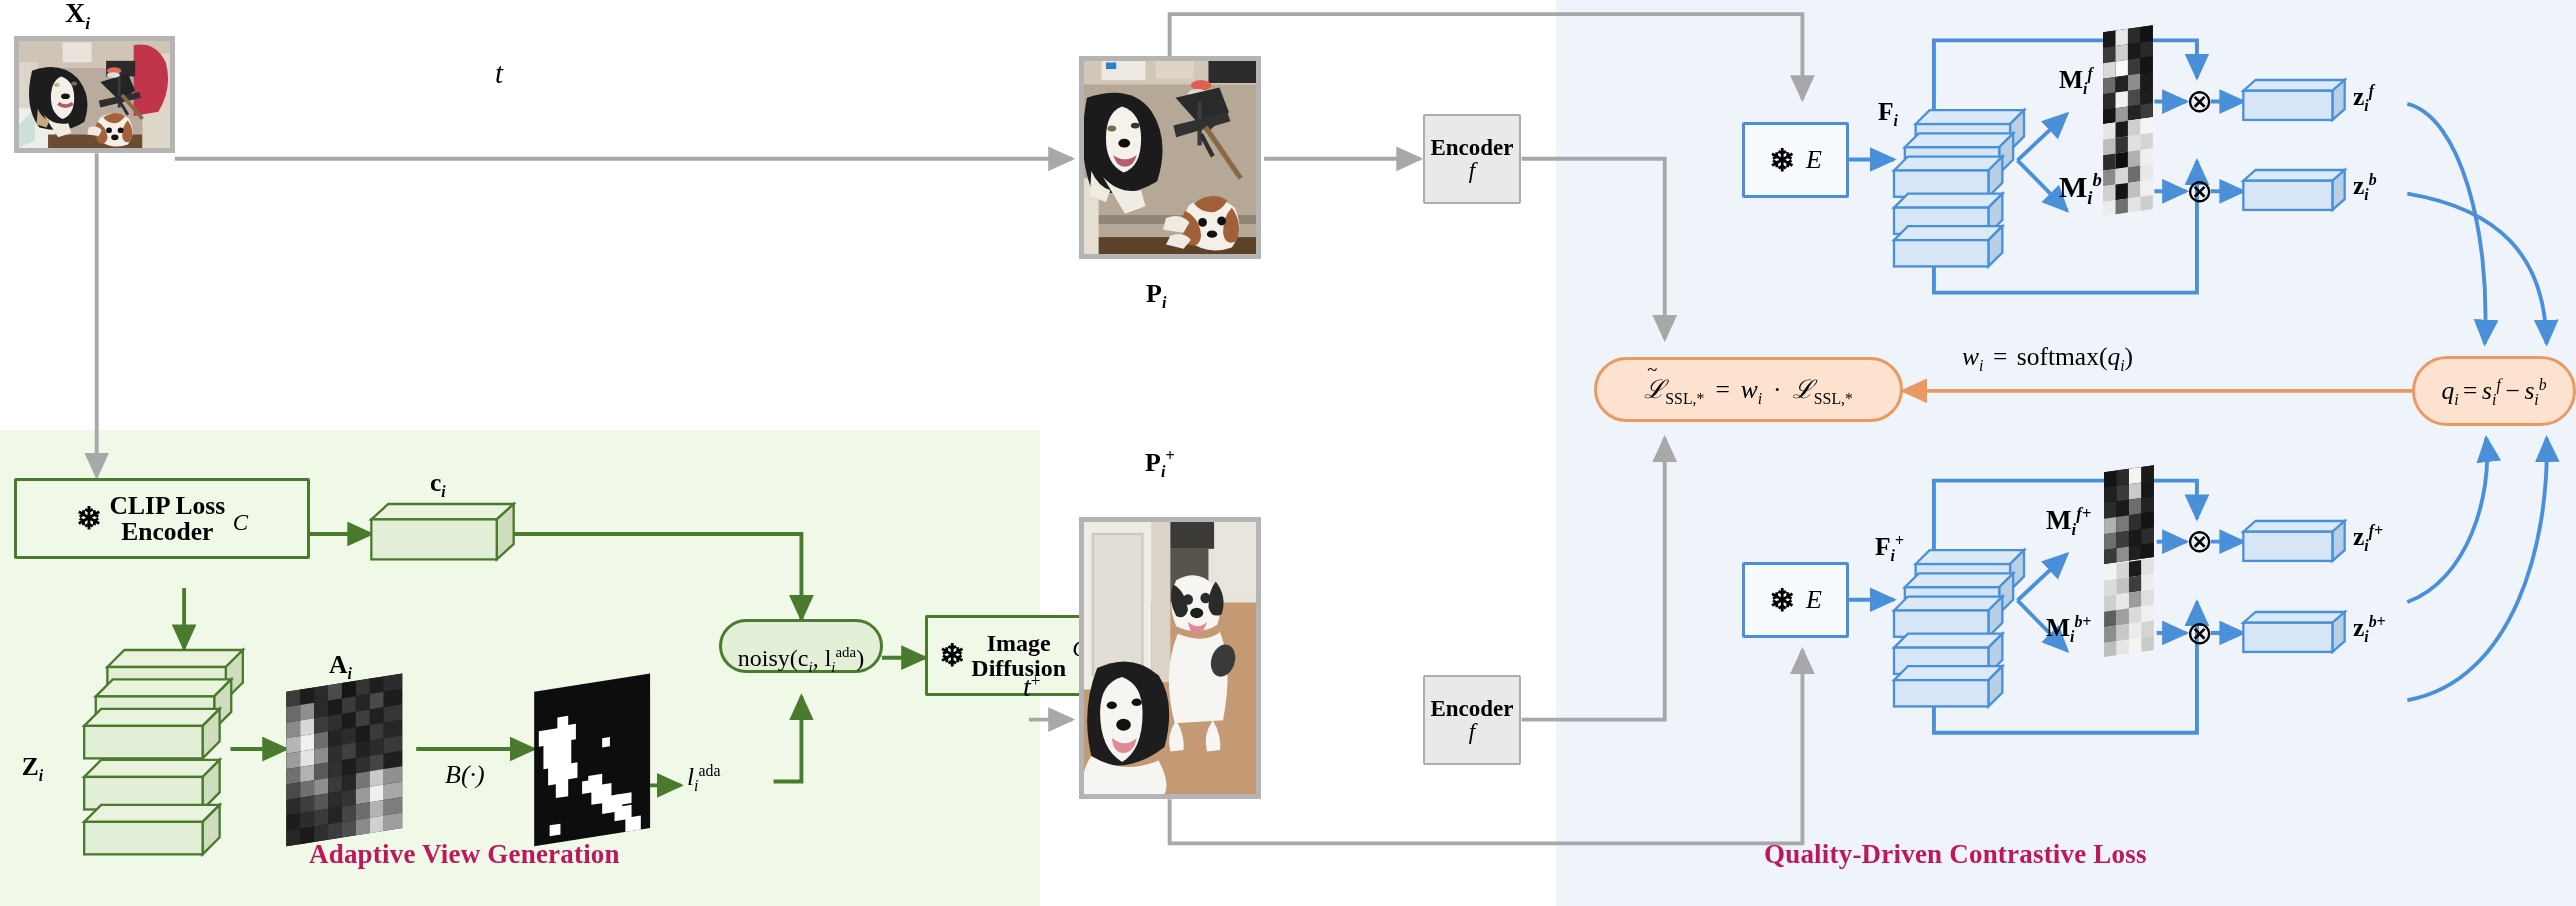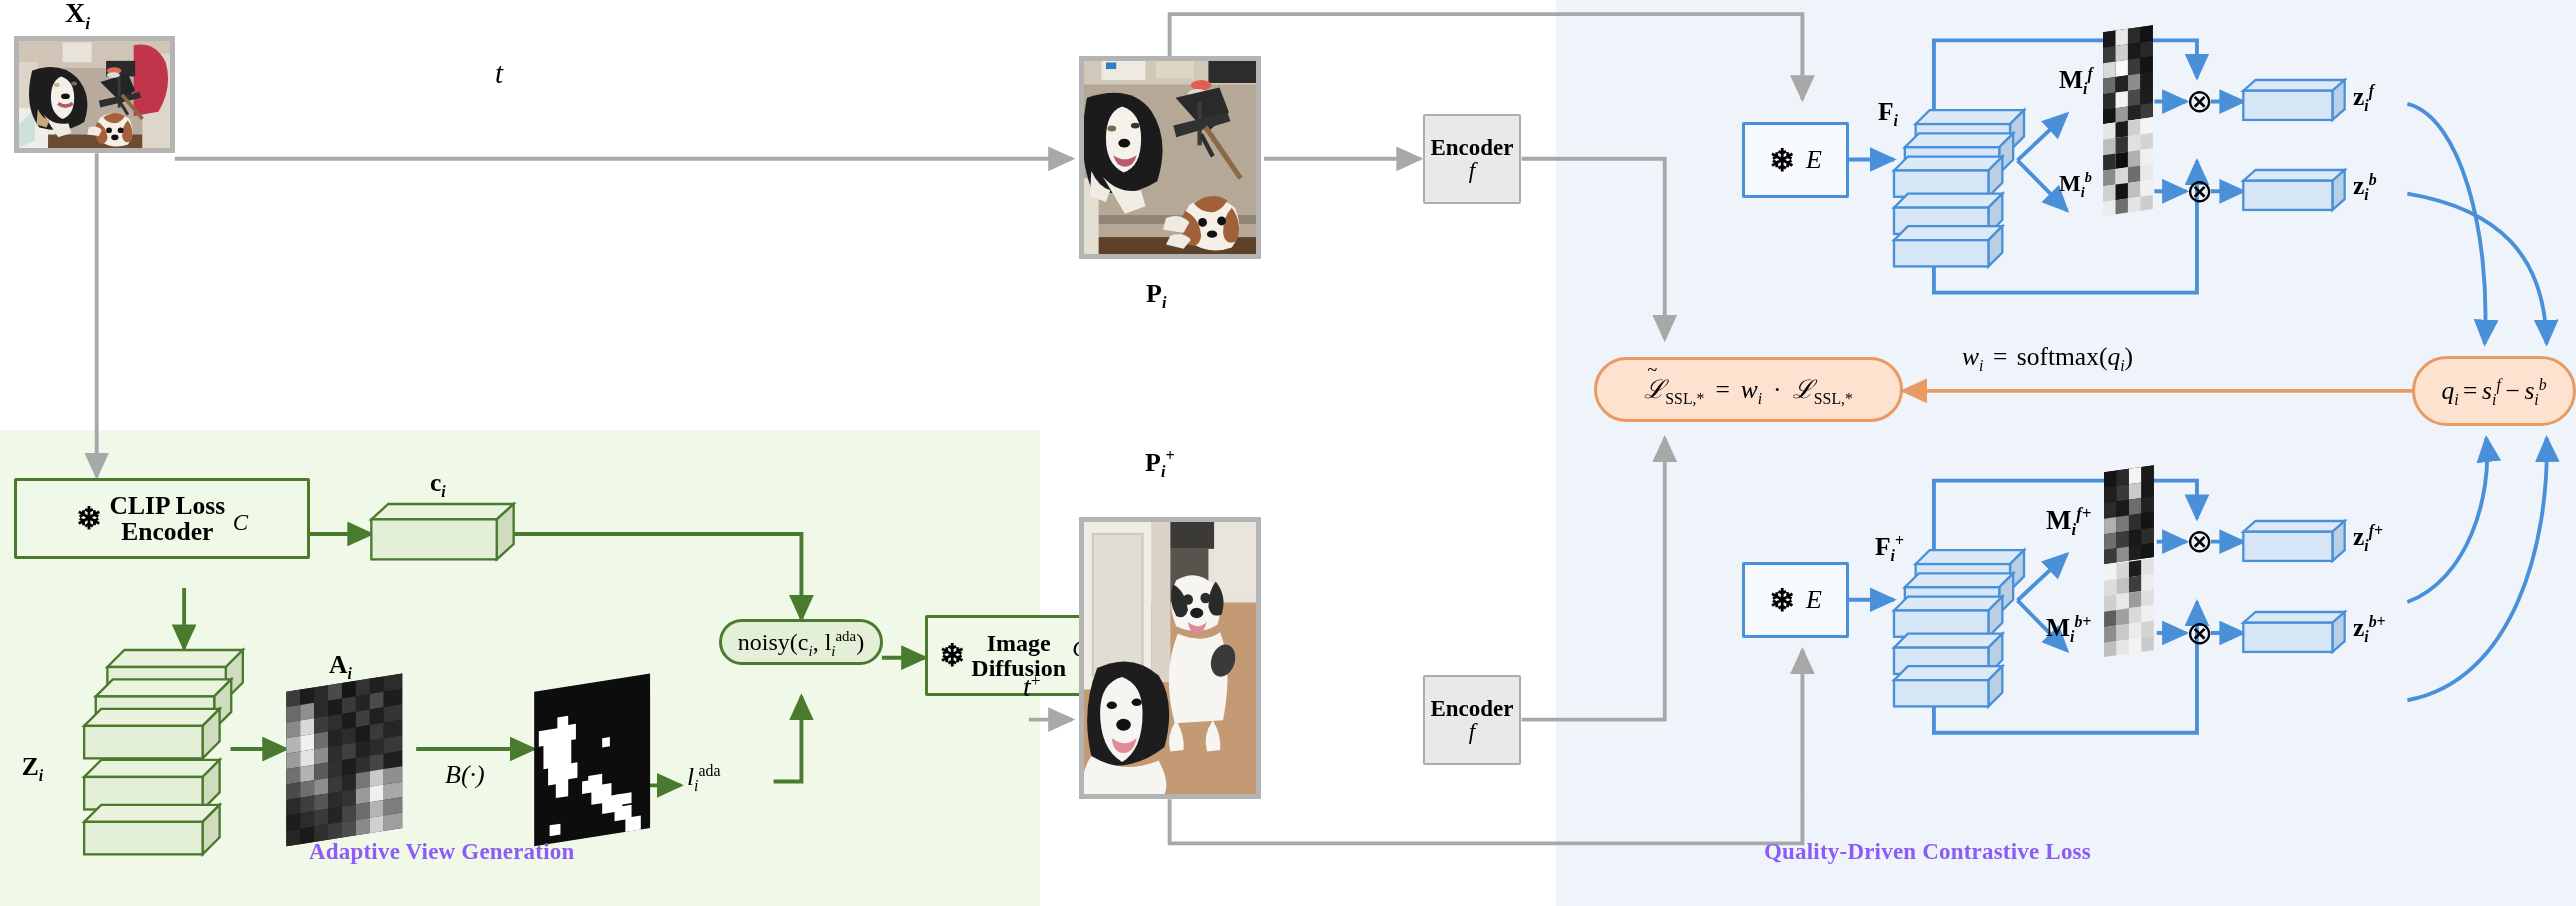--- a/index.html
+++ b/index.html
@@ -3,21 +3,21 @@
 <meta charset="utf-8">
 <style>
   html,body{margin:0;padding:0;background:#fff;}
   body{width:2576px;height:907px;position:relative;font-family:"Liberation Serif",serif;overflow:hidden;}
   .stage{position:absolute;left:0;top:0;width:2576px;height:907px;}
   .abs{position:absolute;}
 
   
   .panel-green{left:0;top:430px;width:1040px;height:477px;background:#f0f8e8;}
   .panel-blue{left:1556px;top:0;width:1020px;height:907px;background:#eff3fa;}
-  .panel-caption{font-weight:bold;font-size:23px;color:#8b5cf6;letter-spacing:0.2px;white-space:nowrap;font-family:Liberation Serif, serif;}
+  .panel-caption{font-weight:bold;font-size:27px;color:#be185d;letter-spacing:0.2px;white-space:nowrap;font-family:Liberation Serif, serif;}
 
   
   .photo{border:5.4px solid #b4b4b4;box-sizing:border-box;background:#cfcfcf;overflow:hidden;}
   .photo .inner{position:absolute;left:0;top:0;width:100%;height:100%;}
 
   
   .lbl{font-size:26px;color:#000;white-space:nowrap;line-height:1;}
   .lbl b{font-family:"Liberation Serif",serif;}
   .mathit{font-style:italic;}
   sub,sup{font-size:.62em;line-height:0;}
@@ -392,21 +392,21 @@
         <path d="M20 176 h14 v14 h-14 z" fill="#fff"></path>
         <path d="M118 182 h20 v18 h-20 z" fill="#fff"></path>
       </g>
     </svg>
   </div>
 
   <div class="abs lbl mathit" style="left:687px;top:764px;font-size:25.5px;">
     <i>l</i><sub><i>i</i></sub><sup style="font-style:normal;">ada</sup>
   </div>
 
-  <div class="abs pill green" style="left:719px;top:619px;width:164px;height:46px;">
+  <div class="abs pill green" style="left:719px;top:619px;width:164px;height:54px;align-items:flex-end;">
     <span class="lbl" style="font-size:24px;">
       <span>noisy(c</span><sub><i>i</i></sub><span>, l</span><sub><i>i</i></sub><sup>ada</sup><span>)</span>
     </span>
   </div>
 
   <div class="abs rbox green" style="left:925px;top:615px;width:178px;height:81px;flex-direction:row;gap:6.2px;">
     <span class="snow">❄</span>
     <span style="display:flex;flex-direction:column;font-size:24px;">
       <span>Image</span>
       <span>Diffusion</span>
@@ -530,21 +530,21 @@
         <rect x="32" y="80" width="16" height="20" fill="#4a4a4a"></rect>
           <rect x="48" y="80" width="16" height="20" fill="#1d1d1d"></rect>
         <rect x="0" y="100" width="16" height="18" fill="#151515"></rect>
           <rect x="16" y="100" width="16" height="18" fill="#9a9a9a"></rect>
         <rect x="32" y="100" width="16" height="18" fill="#232323"></rect>
           <rect x="48" y="100" width="16" height="18" fill="#3b3b3b"></rect>
       </g>
     </svg>
   </div>
 
-  <div class="abs lbl" style="left:2059px;top:172px;font-weight:bold;font-size:23px;">
+  <div class="abs lbl" style="left:2059px;top:172px;font-weight:bold;font-size:30px;">
     <b>M</b><sub><i>i</i></sub><sup class="mathit">b</sup>
   </div>
   <div class="abs" style="left:2103px;top:118px;width:53px;height:101px;">
     <svg width="53" height="101" viewBox="0 0 68 130">
       <g transform="skewY(-8) translate(0,8)">
         <rect width="64" height="118" fill="#eee"></rect>
         <rect x="0" y="0" width="16" height="20" fill="#e6e6e6"></rect>
           <rect x="16" y="0" width="16" height="20" fill="#1a1a1a"></rect>
         <rect x="32" y="0" width="16" height="20" fill="#cfcfcf"></rect>
           <rect x="48" y="0" width="16" height="20" fill="#f4f4f4"></rect>

